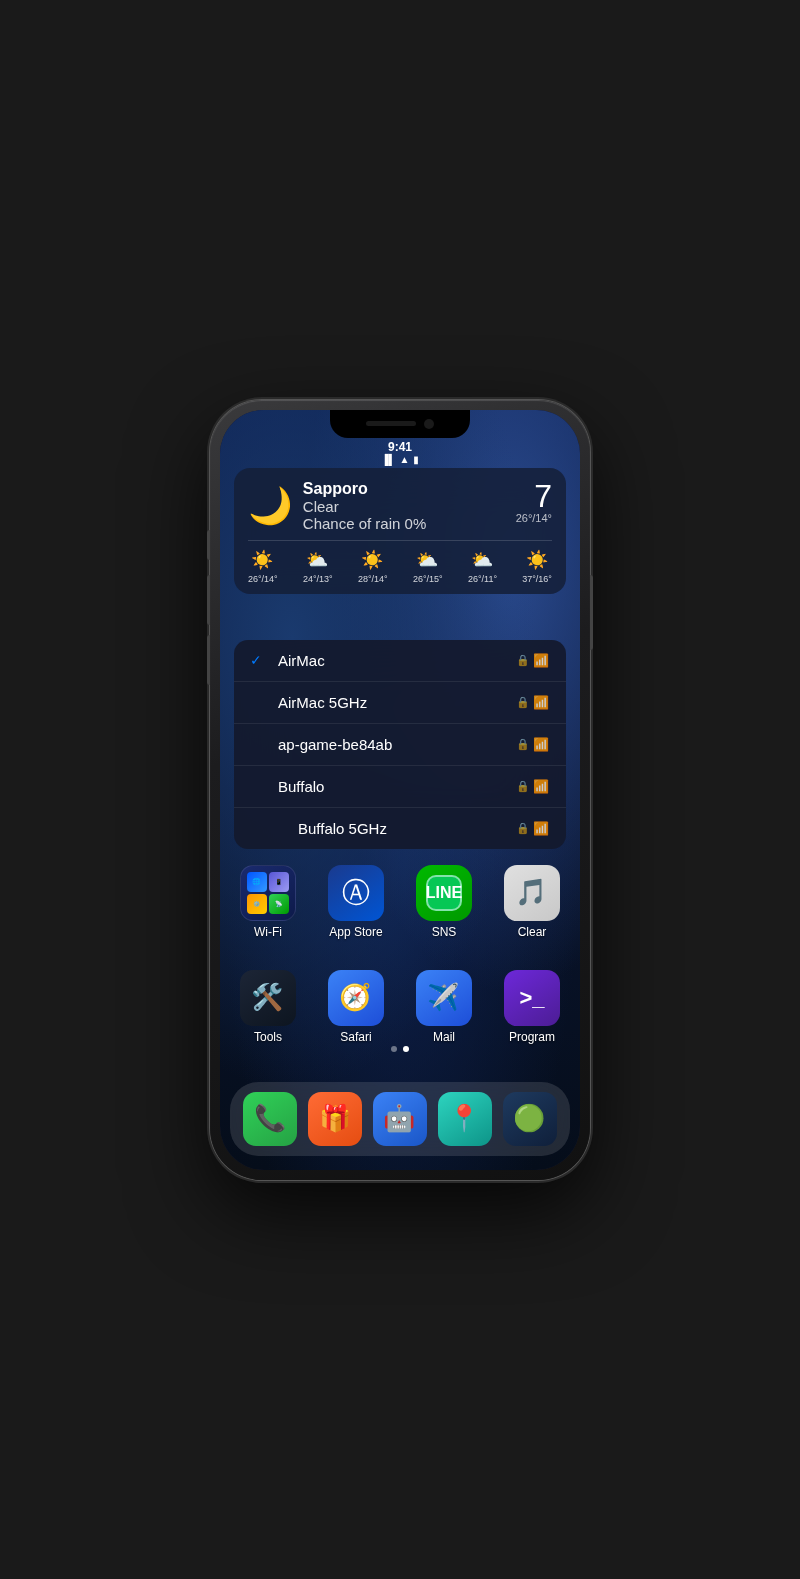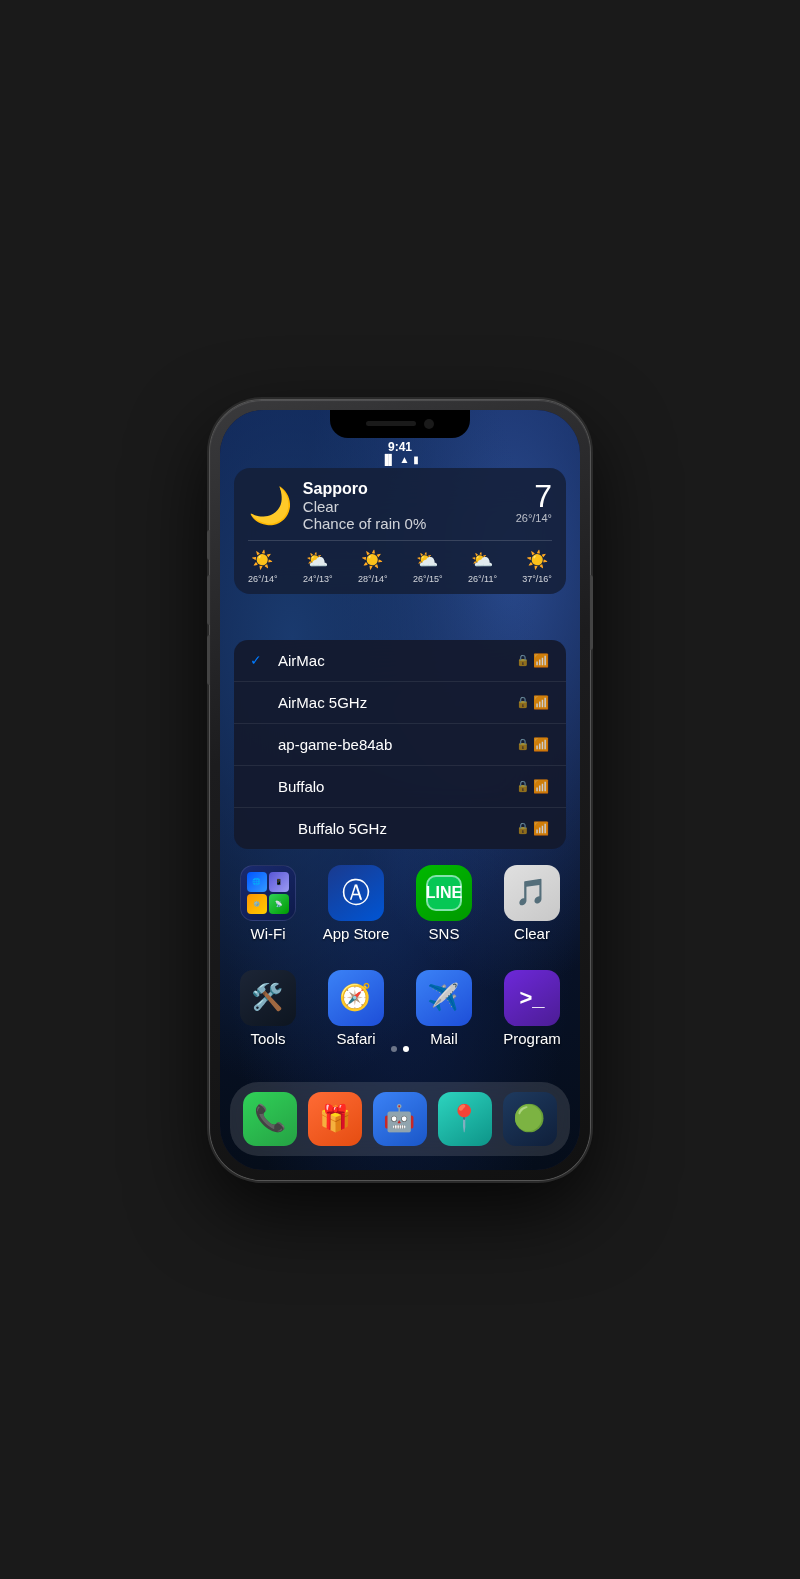--- a/index.html
+++ b/index.html
@@ -260,21 +260,21 @@
       border-radius: 13px;
       display: flex;
       align-items: center;
       justify-content: center;
       font-size: 22px;
       position: relative;
       overflow: hidden;
     }
     .app-label {
       color: white;
-      font-size: 15px;
+      font-size: 12px;
       text-align: center;
       text-shadow: 0 1px 2px rgba(0,0,0,0.7);
     }
 
     
     .icon-wifi {
       background: linear-gradient(145deg, #1a2a6e, #0d1a4a);
       border: 1px solid rgba(255,255,255,0.1);
     }
     .icon-wifi .folder-grid {

